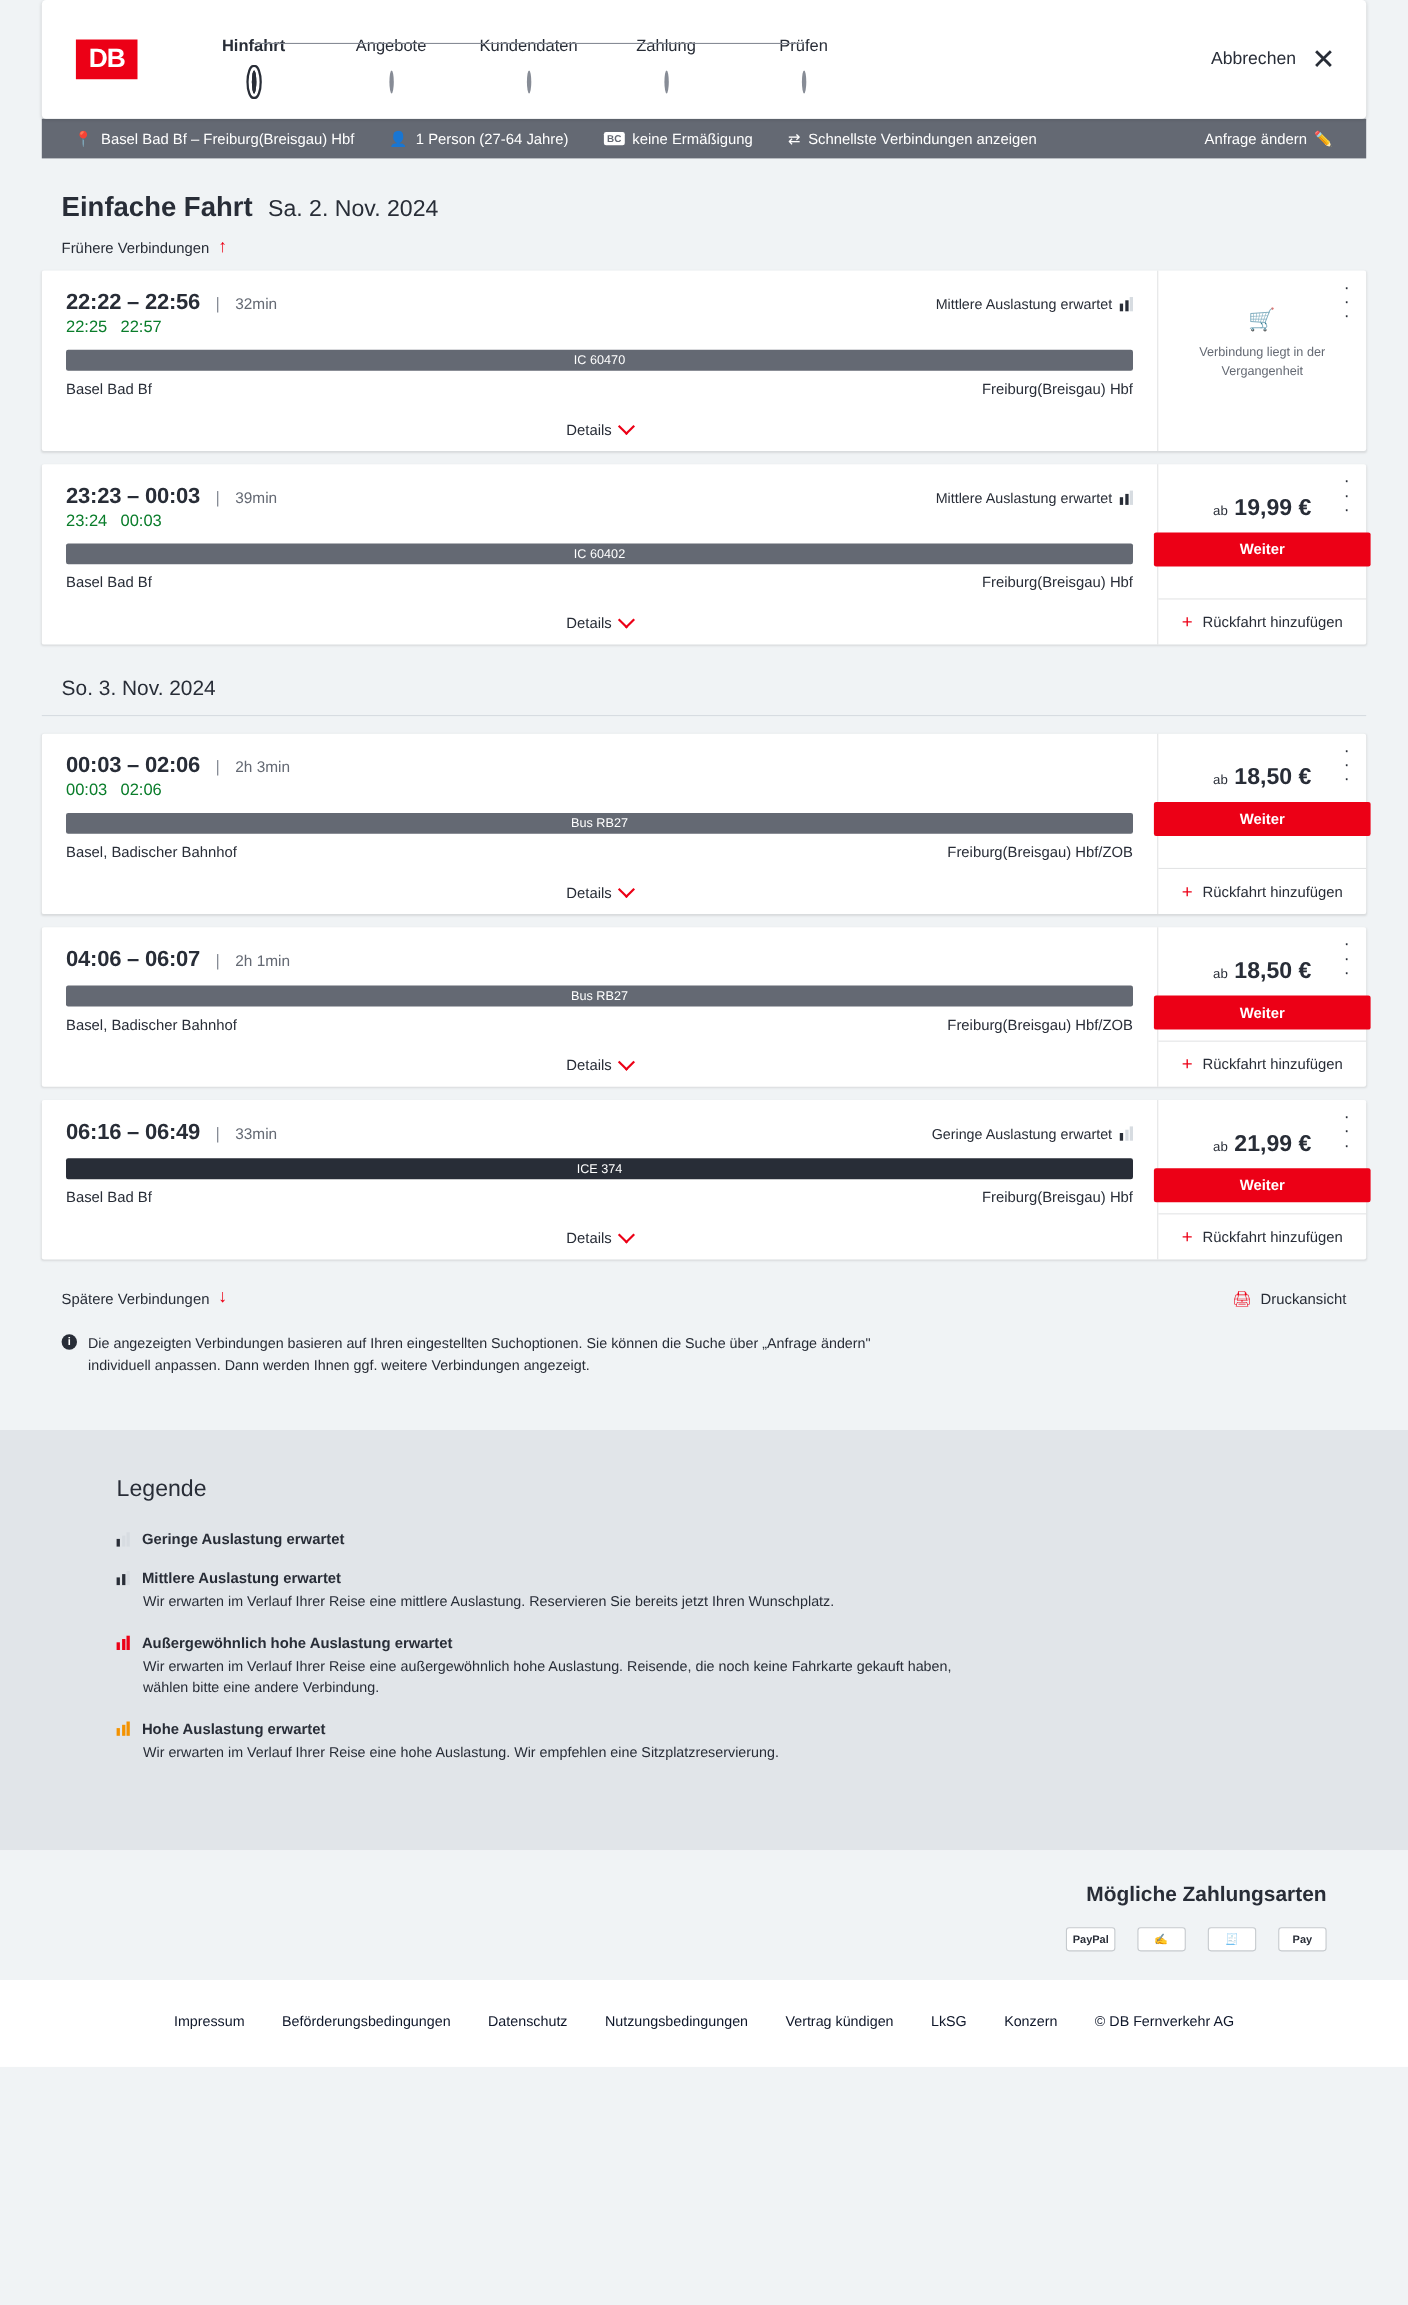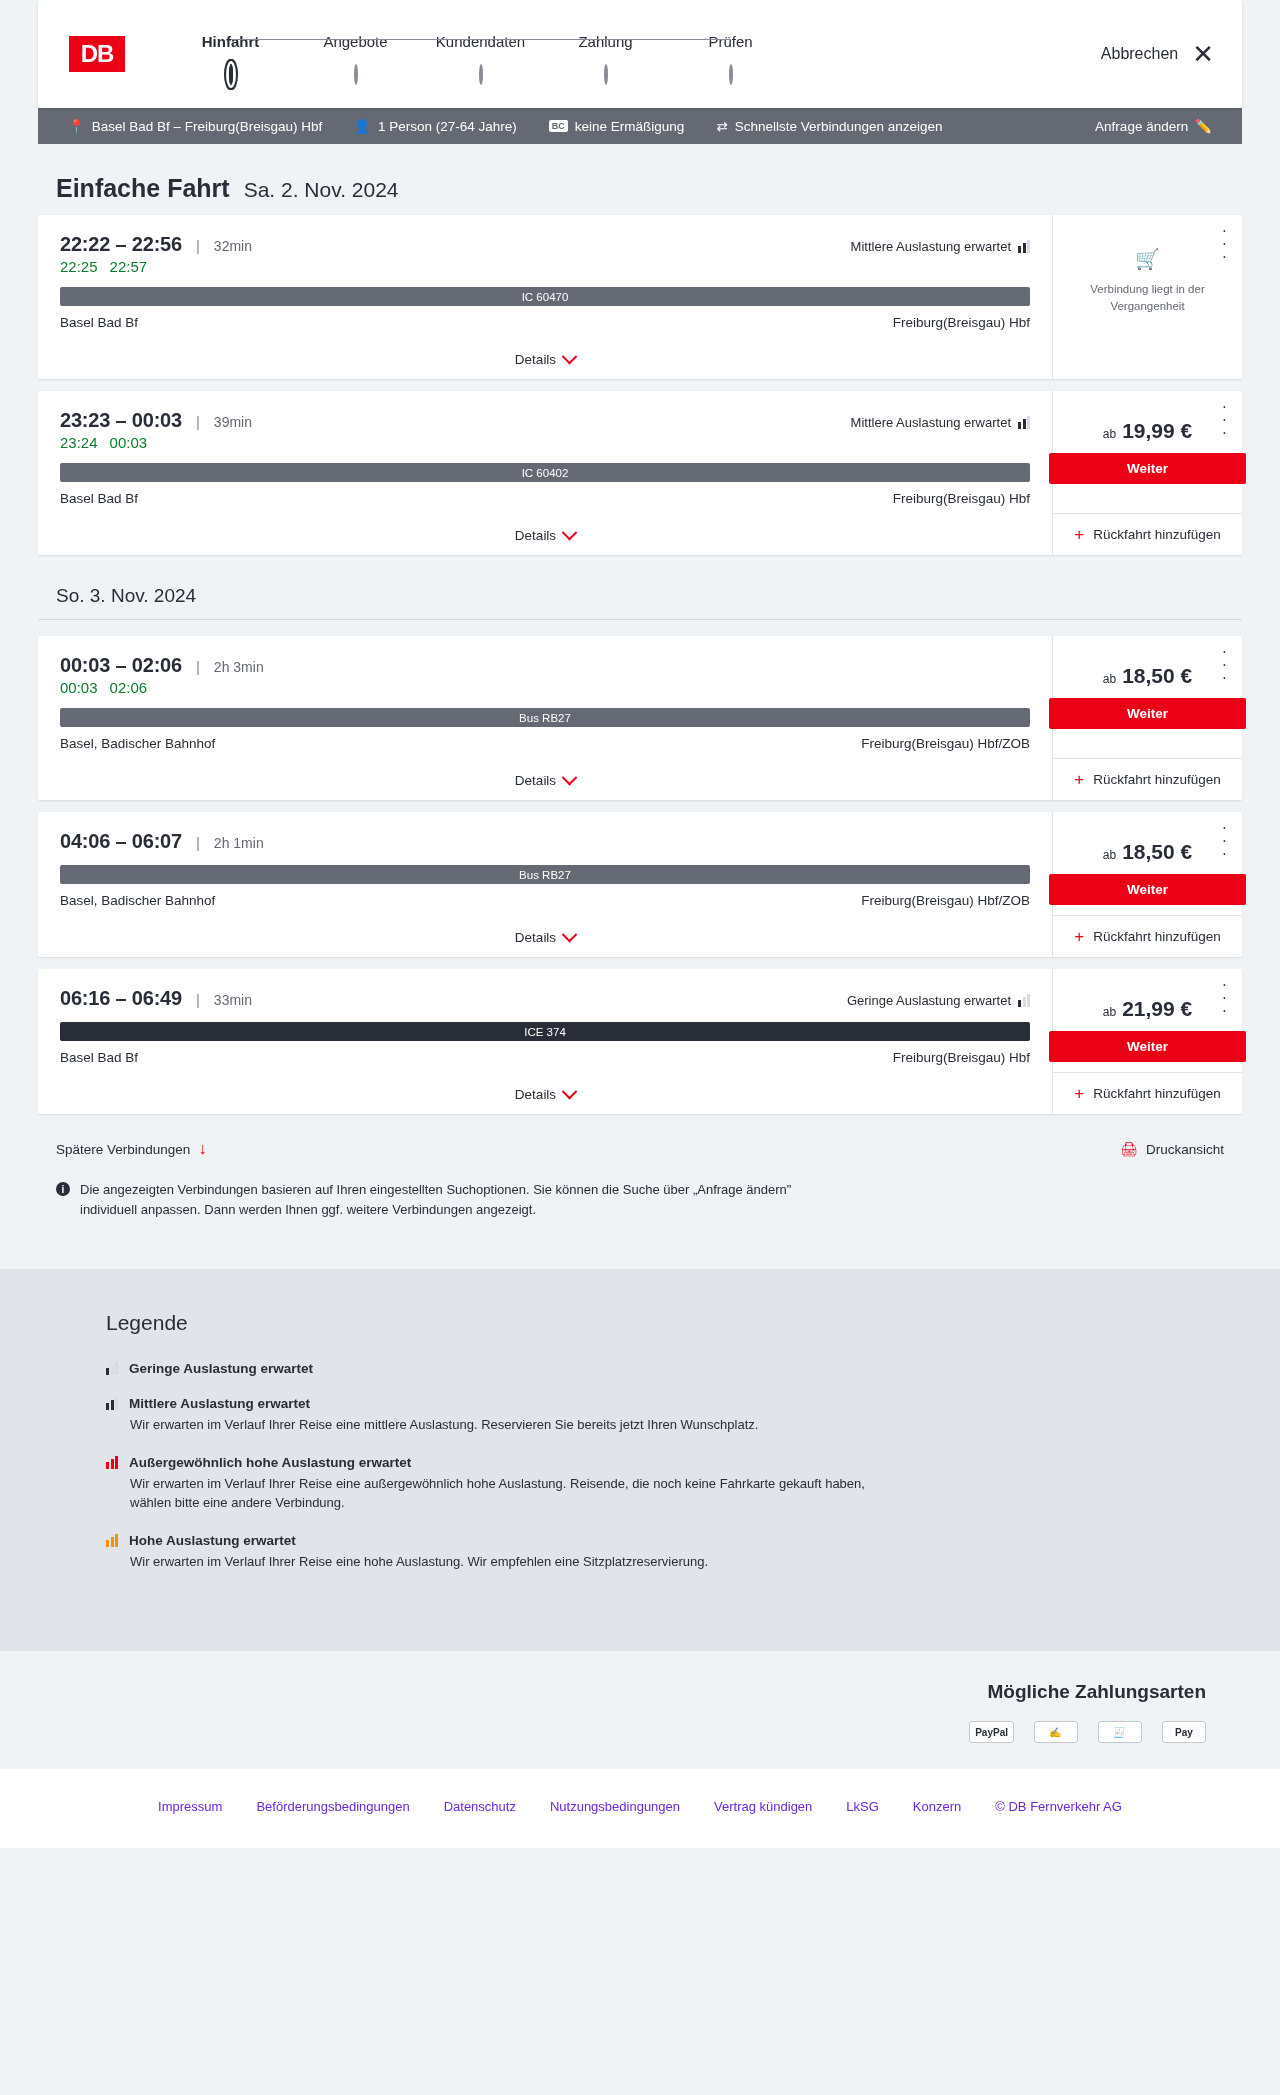--- a/index.html
+++ b/index.html
@@ -326,21 +326,21 @@
 
   
   .footer {
     background: #fff;
     padding: 30px 0 34px 0;
     display: flex; justify-content: center; align-items: center;
     gap: 34px;
     font-size: 13px;
     color: #282d37;
   }
-  .footer a, .footer span { color: #6d28d9; text-decoration: none; cursor: pointer; }
+  .footer a, .footer span { color: #0f172a; text-decoration: none; cursor: pointer; }
   .footer .copy { cursor: default; }
 </style>
 </head>
 <body>
 
 <div class="page">
 
   <div class="header-wrap">
     <div class="db-logo">DB</div>
     <div class="stepper" id="stepper">
@@ -379,20 +379,24 @@
       <span>✏️</span>
     </div>
   </div>
 
   <div class="content">
     <div class="title-row">
       <div class="title-main">Einfache Fahrt</div>
       <div class="title-date">Sa. 2. Nov. 2024</div>
     </div>
 
+    <div class="earlier-link">
+      <span>Frühere Verbindungen</span>
+      <span class="arrow-up">↑</span>
+    </div>
 
     <div class="conn-list" id="conn-list-1">
         <div class="conn-card">
           <div class="conn-left">
             <div class="time-row">
               <span class="time-main">22:22 – 22:56</span>
               <span class="sep">|</span>
               <span class="duration">32min</span>
               <div class="aus-label">
                 <span>Mittlere Auslastung erwartet</span>

